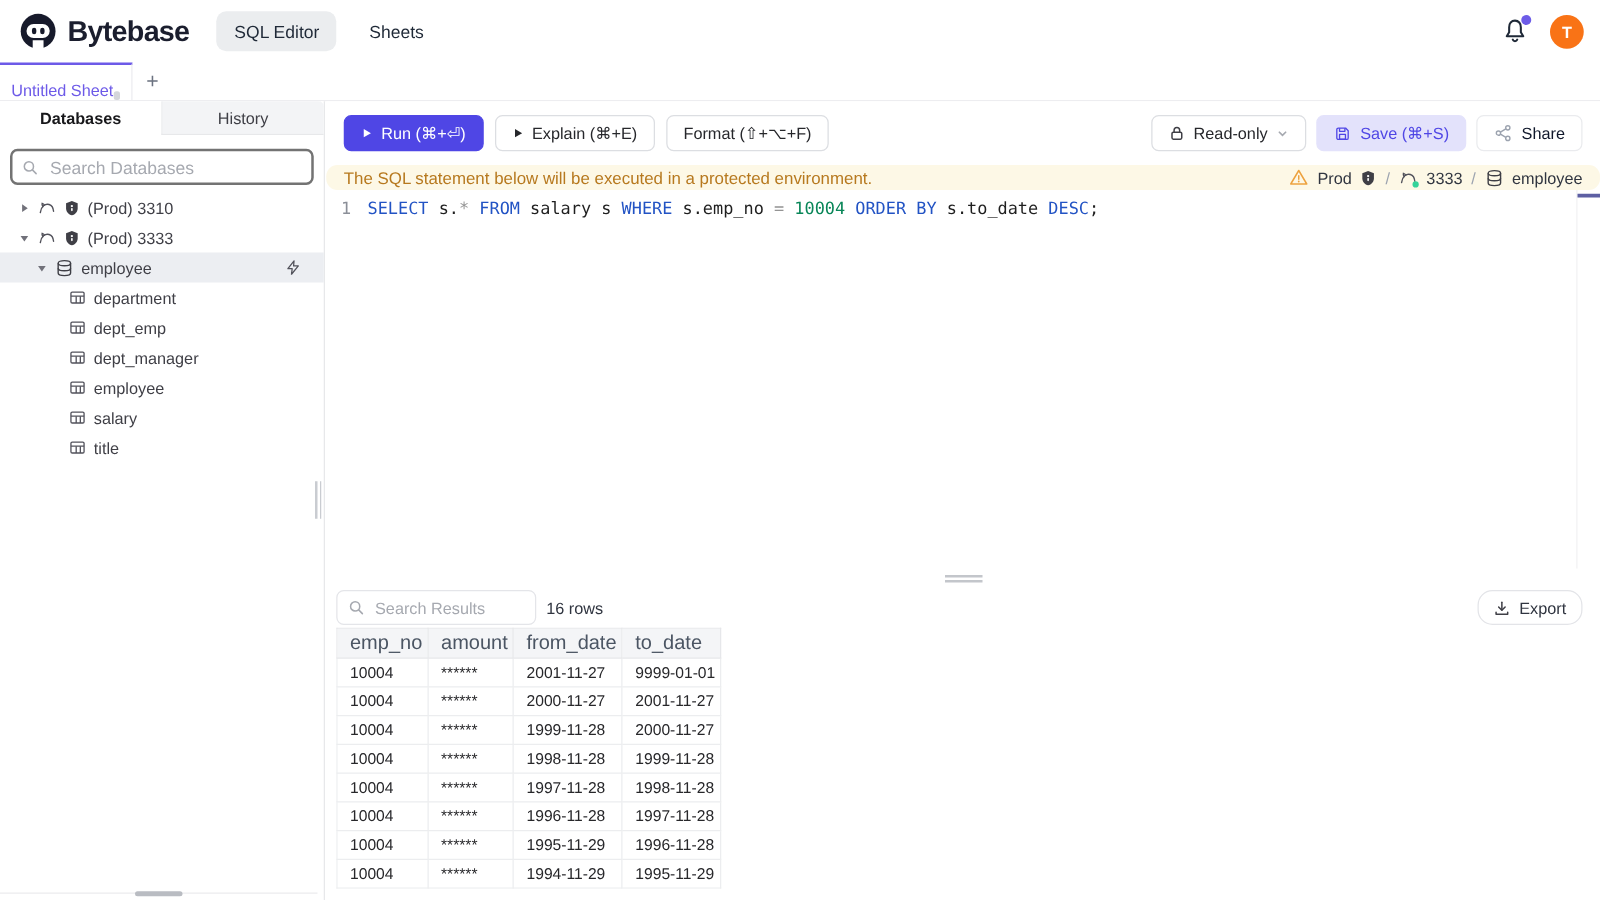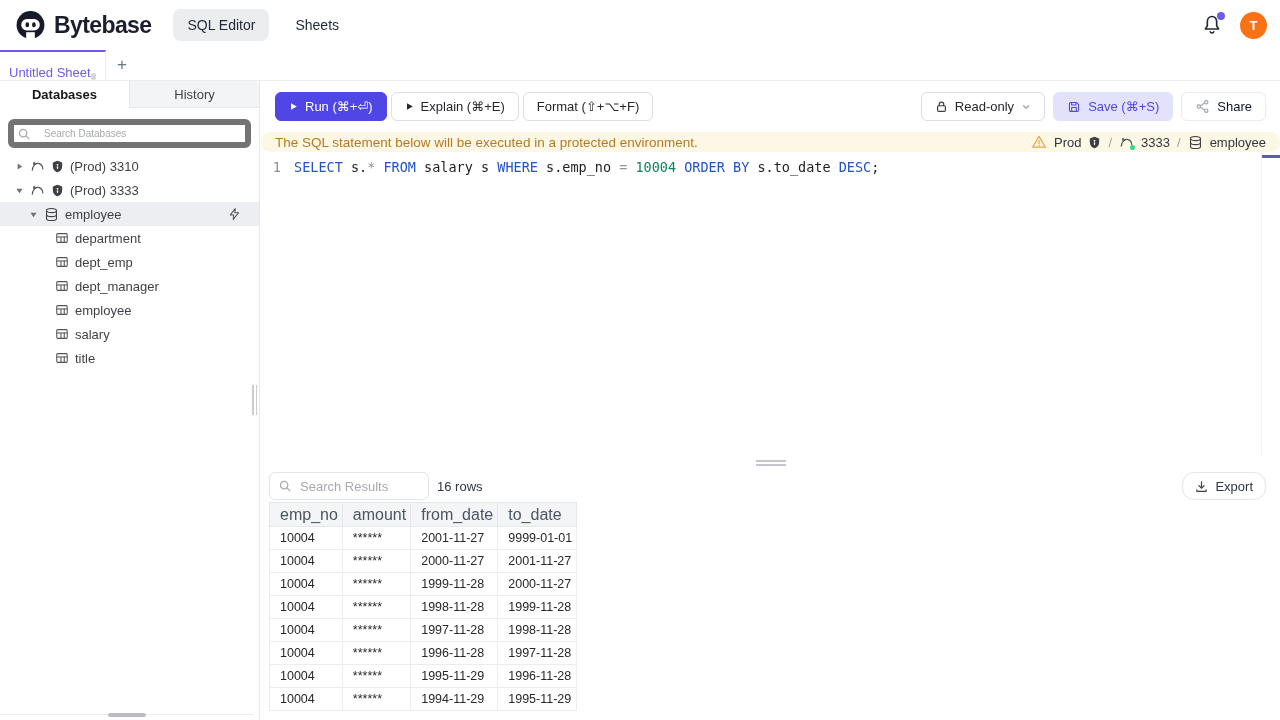--- a/index.html
+++ b/index.html
@@ -28,39 +28,39 @@
   #new-tab { width:32px; display:flex; align-items:center; justify-content:center; font-size:17px; color:#6b7280; cursor:pointer; }
 
   
   #sidebar { position:absolute; top:81px; left:0; width:260px; bottom:0; background:#fff; border-right:1px solid #e7e8ea; }
   #side-tabs { display:flex; height:27px;text-align:center; }
   .side-tab { flex:1; display:flex; align-items:center; justify-content:center; font-size:13px; cursor:pointer; }
   .side-tab.active { background:#fff; color:#18181b; font-weight:700; }
   .side-tab.inactive { background:#f3f4f6; color:#3f3f46; font-weight:500; border-bottom:1px solid #e7e8ea; border-left:1px solid #e7e8ea; border-top-right-radius:4px; }
   .search-wrap { position:relative; margin:11px 8px 6px 8px; }
   .search-wrap .icon { position:absolute; left:9px; top:50%; transform:translateY(-50%); }
-  .search-input { width:100%; height:29px; border:6px solid #737373; border-radius:6px; padding:0 8px 0 30px; font-size:10px; font-family:"Liberation Sans",sans-serif; color:#18181b; outline:none; background:#fff; }
+  .search-input { width:100%; height:29px; border:2px solid #737373; border-radius:6px; padding:0 8px 0 30px; font-size:14px; font-family:"Liberation Sans",sans-serif; color:#18181b; outline:none; background:#fff; }
   .search-input::placeholder { color:#a6a9b0; }
   #tree { margin-top:6px; font-size:13px; color:#3f3f46; }
   .tree-row { height:24px; display:flex; align-items:center; gap:6px; cursor:pointer; }
   .tree-row .caret { width:10px; display:flex; justify-content:center; }
   .instance-row { padding-left:14px; }
   .db-row { padding-left:28px; position:relative; }
   .db-row.selected { background:#eceef2; }
   .db-row .bolt { position:absolute; right:18px; top:50%; transform:translateY(-50%); }
   .table-row-item { padding-left:55px; }
   .tree-label { white-space:nowrap; }
   #side-resize { position:absolute; right:1px; top:304px; height:30px; width:6px; display:flex; gap:2px; cursor:col-resize; }
   #side-resize i { display:block; width:1.5px; height:100%; background:#c9ccd1; }
   #side-scroll-track { position:absolute; bottom:5px; left:0; right:5px; height:1px; background:#ececee; }
   #side-scroll-thumb { position:absolute; bottom:3px; left:108px; width:38px; height:4px; border-radius:2px; background:#b9bcc2; cursor:pointer; }
 
   
   #main { position:absolute; left:261px; top:81px; right:0; bottom:0; display:flex; flex-direction:column; background:#fff; }
-  #toolbar { height:51px; display:flex; align-items:center; padding:0 14px; gap:4px; }
+  #toolbar { height:51px; display:flex; align-items:center; padding:0 14px; gap:9px; }
   .btn { height:29px; display:inline-flex; align-items:center; gap:7px; padding:0 13px; border-radius:6px; font-size:13px; border:1px solid #dcdee2; background:#fff; color:#26272b; cursor:pointer; white-space:nowrap; font-family:"Liberation Sans",sans-serif; }
   .btn-run { background:#4f46e5; border-color:#4f46e5; color:#fff; }
   #toolbar-right { margin-left:auto; display:flex; align-items:center; gap:8px; }
   .btn-save { background:#e3e2fb; border-color:#e3e2fb; color:#4f46e5; font-weight:500; }
   .btn-share { color:#0f172a; border-color:#eaebee; }
 
   #banner { height:20px; background:#fdf8e6; display:flex; align-items:center; padding:0 14px; font-size:13.5px; color:#b7791f;border-radius:9px; }
   #banner-right { margin-left:auto; display:flex; align-items:center; gap:7px; font-size:13px; color:#303540; font-weight:500;text-align:center; }
   #banner-right .sep { color:#9ca3af; font-weight:400; }
   .conn-icon { position:relative; display:inline-flex; }

